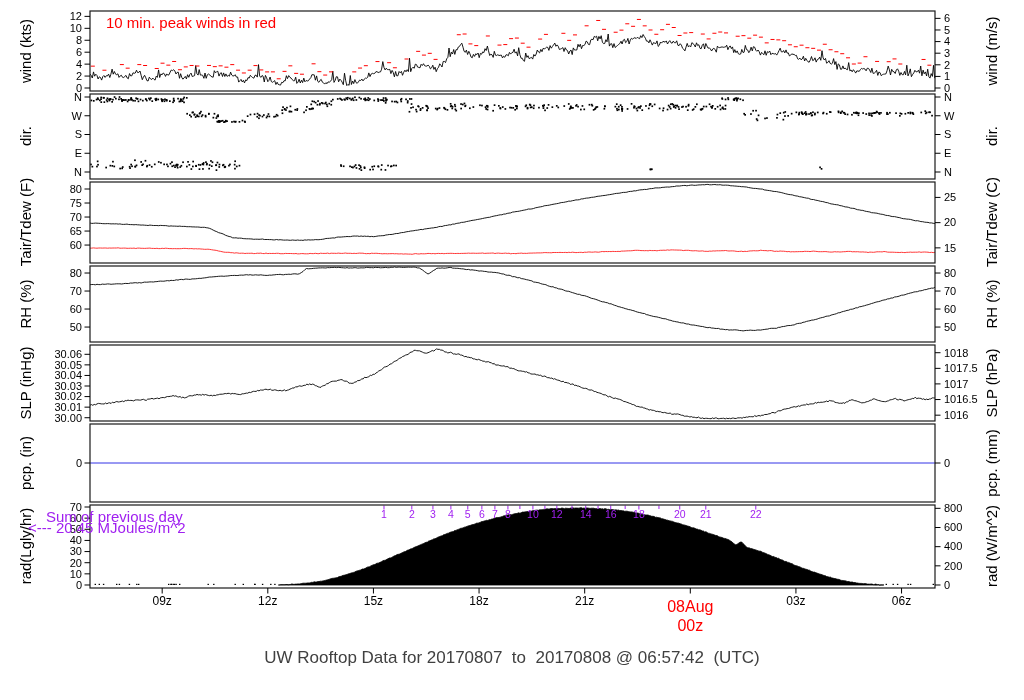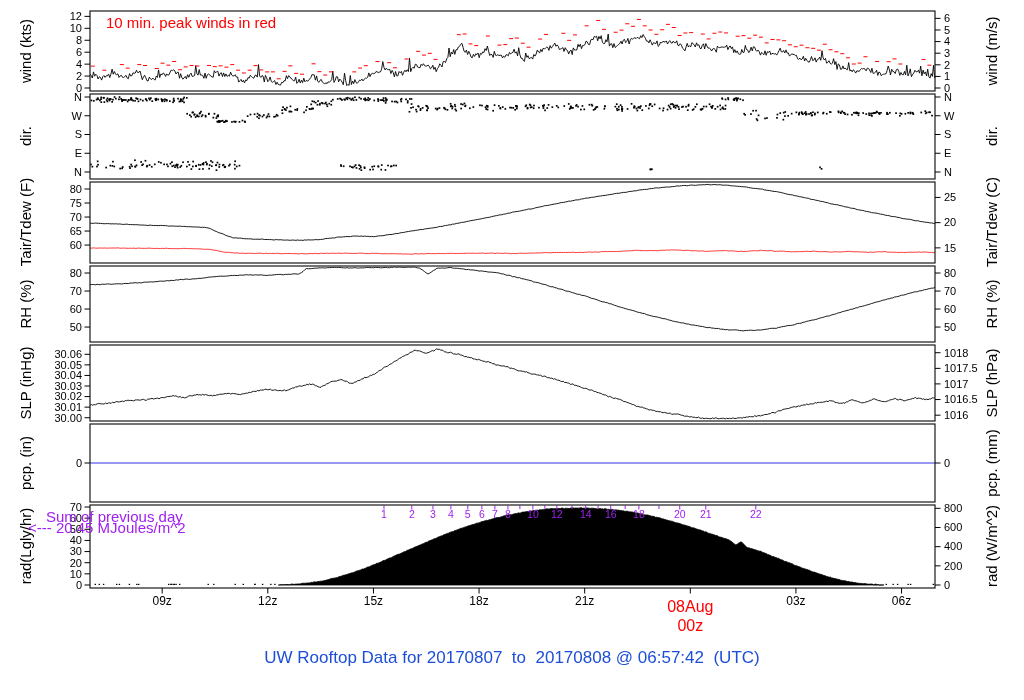--- a/index.html
+++ b/index.html
@@ -5,21 +5,21 @@
   html,body{margin:0;padding:0;background:#fff;}
   .fig{position:relative;width:1024px;height:700px;background:#ffffff;
        font-family:"Liberation Sans",sans-serif;overflow:hidden;}
   svg{position:absolute;left:0;top:0;}
   .ylab{position:absolute;transform:translate(-50%,-50%) rotate(-90deg);
         font-size:15px;color:#000;white-space:nowrap;}
   .anno{position:absolute;font-size:15px;white-space:pre;}
   .anno.red{color:#ff0000;}
   .anno.purple{color:#a020f0;}
   .title{position:absolute;left:0;top:648px;width:100%;text-align:center;
-         font-size:17px;color:#1d4ed8;white-space:pre;}
+         font-size:17px;color:#404040;white-space:pre;}
 </style>
 </head>
 <body>
 
 <div class="fig">
   <svg id="plot" width="1024" height="700">
       <g>
         <path d="M90.0 74.2L91.2 75.3L92.3 78.0L93.5 71.9L94.6 76.2L95.8 74.2L97.0 75.5L98.1 79.0L99.3 76.8L100.5 77.5L101.6 80.1L102.8 76.6L103.9 75.5L105.1 77.4L106.3 75.7L107.4 76.0L108.6 74.1L109.8 77.5L110.9 74.2L112.1 69.1L113.2 74.2L114.4 71.5L115.6 74.2L116.7 74.7L117.9 73.8L119.0 77.4L120.2 75.9L121.4 75.3L122.5 77.3L123.7 77.5L124.9 76.4L126.0 75.4L127.2 78.0L128.3 78.8L129.5 73.6L130.7 75.9L131.8 75.8L133.0 72.8L134.2 73.3L135.3 73.0L136.5 70.2L137.6 72.6L138.8 72.4L140.0 71.0L141.1 75.2L142.3 79.7L143.4 77.1L144.6 75.3L145.8 77.8L146.9 80.6L148.1 81.0L149.3 77.2L150.4 78.7L151.6 79.6L152.7 78.0L153.9 79.3L155.1 80.1L156.2 76.2L157.4 77.3L158.6 69.9L159.7 77.5L160.9 73.9L162.0 74.9L163.2 73.0L164.4 73.8L165.5 76.4L166.7 73.9L167.8 75.1L169.0 74.8L170.2 72.0L171.3 70.0L172.5 70.6L173.7 69.7L174.8 70.9L176.0 74.0L177.1 72.4L178.3 72.2L179.5 78.3L180.6 73.7L181.8 77.5L182.9 79.2L184.1 77.9L185.3 76.4L186.4 78.9L187.6 74.7L188.8 77.3L189.9 74.3L191.1 73.1L192.2 76.5L193.4 76.1L194.6 75.6L195.7 65.6L196.9 73.7L198.1 75.1L199.2 69.6L200.4 75.1L201.5 75.0L202.7 75.3L203.9 78.3L205.0 73.0L206.2 78.3L207.3 74.8L208.5 74.0L209.7 74.8L210.8 76.2L212.0 76.9L213.2 77.2L214.3 70.7L215.5 72.8L216.6 71.7L217.8 71.3L219.0 76.1L220.1 73.5L221.3 72.7L222.5 76.5L223.6 72.9L224.8 76.5L225.9 73.9L227.1 76.4L228.3 75.4L229.4 76.2L230.6 72.1L231.7 75.0L232.9 76.0L234.1 75.8L235.2 74.7L236.4 77.1L237.6 77.0L238.7 82.1L239.9 80.7L241.0 79.4L242.2 81.9L243.4 80.3L244.5 82.9L245.7 79.9L246.9 80.6L248.0 77.6L249.2 78.1L250.3 75.3L251.5 76.6L252.7 77.6L253.8 78.2L255.0 75.3L256.1 75.2L257.3 77.1L258.5 64.6L259.6 75.9L260.8 77.4L262.0 75.5L263.1 76.2L264.3 82.0L265.4 75.4L266.6 77.7L267.8 81.7L268.9 80.4L270.1 77.0L271.3 81.5L272.4 82.3L273.6 81.5L274.7 80.6L275.9 84.5L277.1 82.2L278.2 84.4L279.4 84.8L280.5 85.1L281.7 82.3L282.9 82.7L284.0 80.7L285.2 80.9L286.4 75.7L287.5 78.6L288.7 75.6L289.8 77.2L291.0 78.0L292.2 79.6L293.3 80.7L294.5 80.7L295.7 77.2L296.8 83.4L298.0 82.1L299.1 79.2L300.3 83.0L301.5 80.2L302.6 82.6L303.8 78.1L304.9 81.8L306.1 80.5L307.3 81.0L308.4 80.7L309.6 79.0L310.8 77.7L311.9 74.7L313.1 74.8L314.2 74.8L315.4 80.2L316.6 75.9L317.7 81.3L318.9 82.3L320.1 80.3L321.2 79.4L322.4 82.2L323.5 82.8L324.7 84.1L325.9 82.6L327.0 83.7L328.2 81.8L329.3 82.4L330.5 81.0L331.7 79.8L332.8 71.1L334.0 82.4L335.2 80.3L336.3 76.7L337.5 76.9L338.6 81.8L339.8 79.1L341.0 80.3L342.1 82.1L343.3 84.7L344.5 73.2L345.6 80.2L346.8 85.6L347.9 84.4L349.1 85.3L350.3 75.5L351.4 84.5L352.6 81.0L353.7 83.6L354.9 79.6L356.1 82.6L357.2 83.3L358.4 81.9L359.6 80.1L360.7 80.5L361.9 79.1L363.0 80.9L364.2 79.2L365.4 78.1L366.5 78.3L367.7 77.3L368.8 72.9L370.0 76.6L371.2 74.0L372.3 73.3L373.5 73.7L374.7 73.4L375.8 71.8L377.0 71.6L378.1 72.6L379.3 72.1L380.5 71.9L381.6 69.2L382.8 61.6L384.0 67.6L385.1 69.9L386.3 68.2L387.4 69.6L388.6 69.6L389.8 69.4L390.9 73.6L392.1 70.4L393.2 72.4L394.4 76.8L395.6 71.5L396.7 75.8L397.9 75.8L399.1 71.5L400.2 72.8L401.4 71.4L402.5 75.3L403.7 72.3L404.9 70.2L406.0 71.8L407.2 69.7L408.4 71.6L409.5 58.2L410.7 71.7L411.8 68.4L413.0 67.2L414.2 68.3L415.3 64.2L416.5 64.6L417.6 67.1L418.8 67.4L420.0 67.8L421.1 64.3L422.3 65.5L423.5 63.7L424.6 65.7L425.8 66.1L426.9 66.1L428.1 65.1L429.3 66.3L430.4 68.9L431.6 67.8L432.8 65.2L433.9 69.4L435.1 67.2L436.2 71.7L437.4 68.7L438.6 67.2L439.7 63.8L440.9 65.2L442.0 67.0L443.2 61.5L444.4 61.4L445.5 62.6L446.7 58.8L447.9 57.3L449.0 48.0L450.2 56.7L451.3 52.2L452.5 54.0L453.7 49.5L454.8 54.4L456.0 49.7L457.2 49.8L458.3 47.0L459.5 46.4L460.6 44.6L461.8 43.2L463.0 47.2L464.1 51.3L465.3 52.3L466.4 50.1L467.6 54.5L468.8 51.3L469.9 53.7L471.1 57.1L472.3 57.7L473.4 54.4L474.6 56.4L475.7 53.8L476.9 54.6L478.1 53.0L479.2 57.7L480.4 53.4L481.6 54.2L482.7 51.9L483.9 52.6L485.0 48.7L486.2 50.5L487.4 46.0L488.5 50.8L489.7 55.5L490.8 54.2L492.0 54.8L493.2 57.4L494.3 51.3L495.5 55.2L496.7 55.5L497.8 54.7L499.0 55.5L500.1 55.3L501.3 55.1L502.5 57.9L503.6 56.2L504.8 57.3L506.0 54.8L507.1 54.8L508.3 55.8L509.4 52.4L510.6 54.1L511.8 52.7L512.9 52.4L514.1 49.2L515.2 53.1L516.4 51.8L517.6 55.9L518.7 47.7L519.9 54.7L521.1 58.3L522.2 58.2L523.4 60.6L524.5 61.3L525.7 53.0L526.9 57.4L528.0 55.7L529.2 58.7L530.4 57.9L531.5 57.4L532.7 59.1L533.8 54.5L535.0 56.1L536.2 54.0L537.3 50.0L538.5 52.0L539.6 52.9L540.8 49.4L542.0 51.7L543.1 48.4L544.3 48.8L545.5 48.2L546.6 47.2L547.8 47.4L548.9 50.4L550.1 45.6L551.3 48.2L552.4 46.5L553.6 44.8L554.8 43.1L555.9 46.3L557.1 44.9L558.2 46.2L559.4 49.5L560.6 49.0L561.7 48.5L562.9 47.6L564.0 51.5L565.2 47.7L566.4 50.0L567.5 50.6L568.7 54.0L569.9 51.0L571.0 50.0L572.2 54.6L573.3 47.9L574.5 50.0L575.7 50.0L576.8 50.0L578.0 44.3L579.1 46.8L580.3 44.2L581.5 48.7L582.6 45.5L583.8 45.5L585.0 44.5L586.1 41.1L587.3 41.9L588.4 44.4L589.6 44.7L590.8 39.9L591.9 39.2L593.1 39.7L594.3 36.3L595.4 37.1L596.6 36.2L597.7 40.8L598.9 36.4L600.1 38.9L601.2 35.7L602.4 42.2L603.5 43.6L604.7 43.5L605.9 39.7L607.0 41.8L608.2 34.0L609.4 46.1L610.5 43.9L611.7 43.7L612.8 47.7L614.0 43.6L615.2 47.5L616.3 46.5L617.5 45.5L618.7 44.4L619.8 43.5L621.0 41.2L622.1 44.0L623.3 40.1L624.5 39.3L625.6 42.7L626.8 41.5L627.9 38.4L629.1 44.0L630.3 40.1L631.4 38.3L632.6 39.1L633.8 38.2L634.9 37.6L636.1 38.6L637.2 37.4L638.4 38.0L639.6 38.7L640.7 35.7L641.9 37.6L643.1 34.5L644.2 36.4L645.4 38.2L646.5 41.1L647.7 41.0L648.9 42.9L650.0 39.8L651.2 42.3L652.3 45.1L653.5 42.6L654.7 43.2L655.8 43.7L657.0 40.9L658.2 46.4L659.3 45.3L660.5 42.0L661.6 43.1L662.8 41.5L664.0 41.6L665.1 42.2L666.3 40.9L667.5 44.0L668.6 42.0L669.8 40.6L670.9 42.7L672.1 43.2L673.3 41.1L674.4 42.7L675.6 42.8L676.7 40.8L677.9 45.3L679.1 45.6L680.2 43.7L681.4 45.1L682.6 48.3L683.7 49.2L684.9 50.9L686.0 47.1L687.2 43.4L688.4 46.9L689.5 45.7L690.7 46.9L691.9 42.6L693.0 43.7L694.2 44.7L695.3 47.0L696.5 42.8L697.7 45.6L698.8 44.7L700.0 48.3L701.1 48.8L702.3 45.2L703.5 43.8L704.6 49.0L705.8 43.5L707.0 46.1L708.1 48.2L709.3 47.8L710.4 49.0L711.6 51.0L712.8 48.9L713.9 48.4L715.1 49.4L716.3 52.2L717.4 46.1L718.6 47.5L719.7 47.6L720.9 47.2L722.1 46.9L723.2 47.3L724.4 47.1L725.5 47.0L726.7 45.2L727.9 49.7L729.0 47.1L730.2 45.9L731.4 48.6L732.5 46.9L733.7 52.6L734.8 49.6L736.0 52.7L737.2 50.9L738.3 53.7L739.5 54.3L740.7 54.0L741.8 49.4L743.0 52.5L744.1 52.2L745.3 45.4L746.5 49.6L747.6 49.9L748.8 52.7L749.9 51.1L751.1 47.2L752.3 50.9L753.4 46.7L754.6 47.1L755.8 50.2L756.9 51.3L758.1 50.0L759.2 51.7L760.4 55.1L761.6 52.4L762.7 53.6L763.9 54.7L765.0 50.8L766.2 55.3L767.4 51.7L768.5 52.4L769.7 51.0L770.9 54.7L772.0 53.3L773.2 53.6L774.3 54.0L775.5 53.5L776.7 55.1L777.8 53.2L779.0 50.6L780.2 48.2L781.3 51.8L782.5 52.0L783.6 50.5L784.8 52.9L786.0 49.9L787.1 53.1L788.3 52.9L789.4 55.9L790.6 55.2L791.8 53.8L792.9 54.4L794.1 54.4L795.3 55.5L796.4 55.3L797.6 58.8L798.7 59.3L799.9 58.1L801.1 59.8L802.2 59.0L803.4 56.2L804.6 61.0L805.7 58.3L806.9 60.3L808.0 61.8L809.2 62.2L810.4 59.7L811.5 56.5L812.7 60.6L813.8 60.1L815.0 57.8L816.2 62.1L817.3 59.6L818.5 59.1L819.7 57.1L820.8 60.3L822.0 50.7L823.1 57.9L824.3 60.0L825.5 58.4L826.6 63.2L827.8 62.4L829.0 60.7L830.1 63.3L831.3 64.1L832.4 63.3L833.6 58.6L834.8 64.6L835.9 61.6L837.1 69.4L838.2 63.9L839.4 64.8L840.6 69.3L841.7 69.2L842.9 65.9L844.1 69.0L845.2 67.9L846.4 69.4L847.5 69.7L848.7 62.6L849.9 70.9L851.0 69.9L852.2 71.8L853.4 69.7L854.5 71.1L855.7 73.1L856.8 70.9L858.0 71.0L859.2 71.4L860.3 69.7L861.5 68.4L862.6 69.0L863.8 68.5L865.0 69.1L866.1 70.8L867.3 68.2L868.5 68.4L869.6 70.0L870.8 72.5L871.9 68.2L873.1 73.4L874.3 73.1L875.4 72.3L876.6 70.3L877.8 75.4L878.9 72.0L880.1 72.7L881.2 75.7L882.4 74.7L883.6 74.2L884.7 74.1L885.9 73.9L887.0 70.8L888.2 66.1L889.4 69.8L890.5 75.0L891.7 69.3L892.9 71.6L894.0 71.7L895.2 73.5L896.3 70.0L897.5 68.8L898.7 71.2L899.8 75.4L901.0 72.5L902.2 74.7L903.3 74.8L904.5 71.4L905.6 74.9L906.8 65.2L908.0 75.9L909.1 73.3L910.3 68.9L911.4 76.7L912.6 74.5L913.8 72.9L914.9 70.3L916.1 71.9L917.3 71.7L918.4 70.2L919.6 73.2L920.7 66.0L921.9 75.8L923.1 70.1L924.2 73.8L925.4 71.9L926.6 76.0L927.7 69.2L928.9 76.9L930.0 78.1L931.2 73.6L932.4 76.4L933.5 65.3L934.7 78.2" fill="none" stroke="#000000" stroke-width="0.9"></path>
         <line x1="90.81666666666666" x2="94.81666666666666" y1="66.1514287311328" y2="66.1514287311328" stroke="#ff0000" stroke-width="1"></line>
         <line x1="102.43541666666667" x2="106.43541666666667" y1="70.2342255827829" y2="70.2342255827829" stroke="#ff0000" stroke-width="1"></line>

